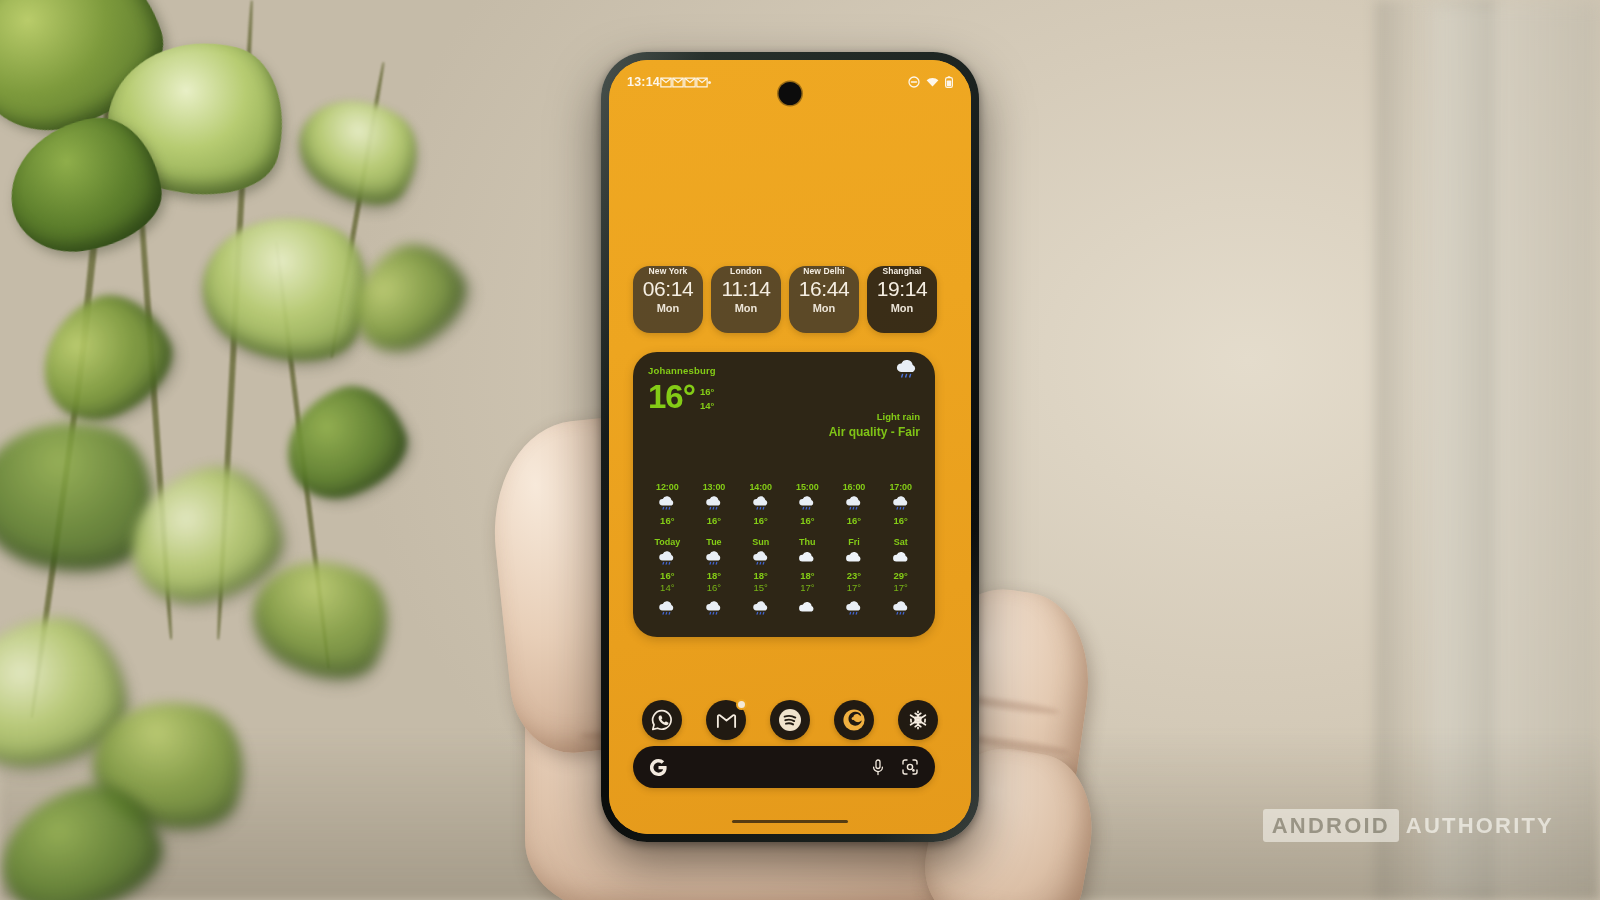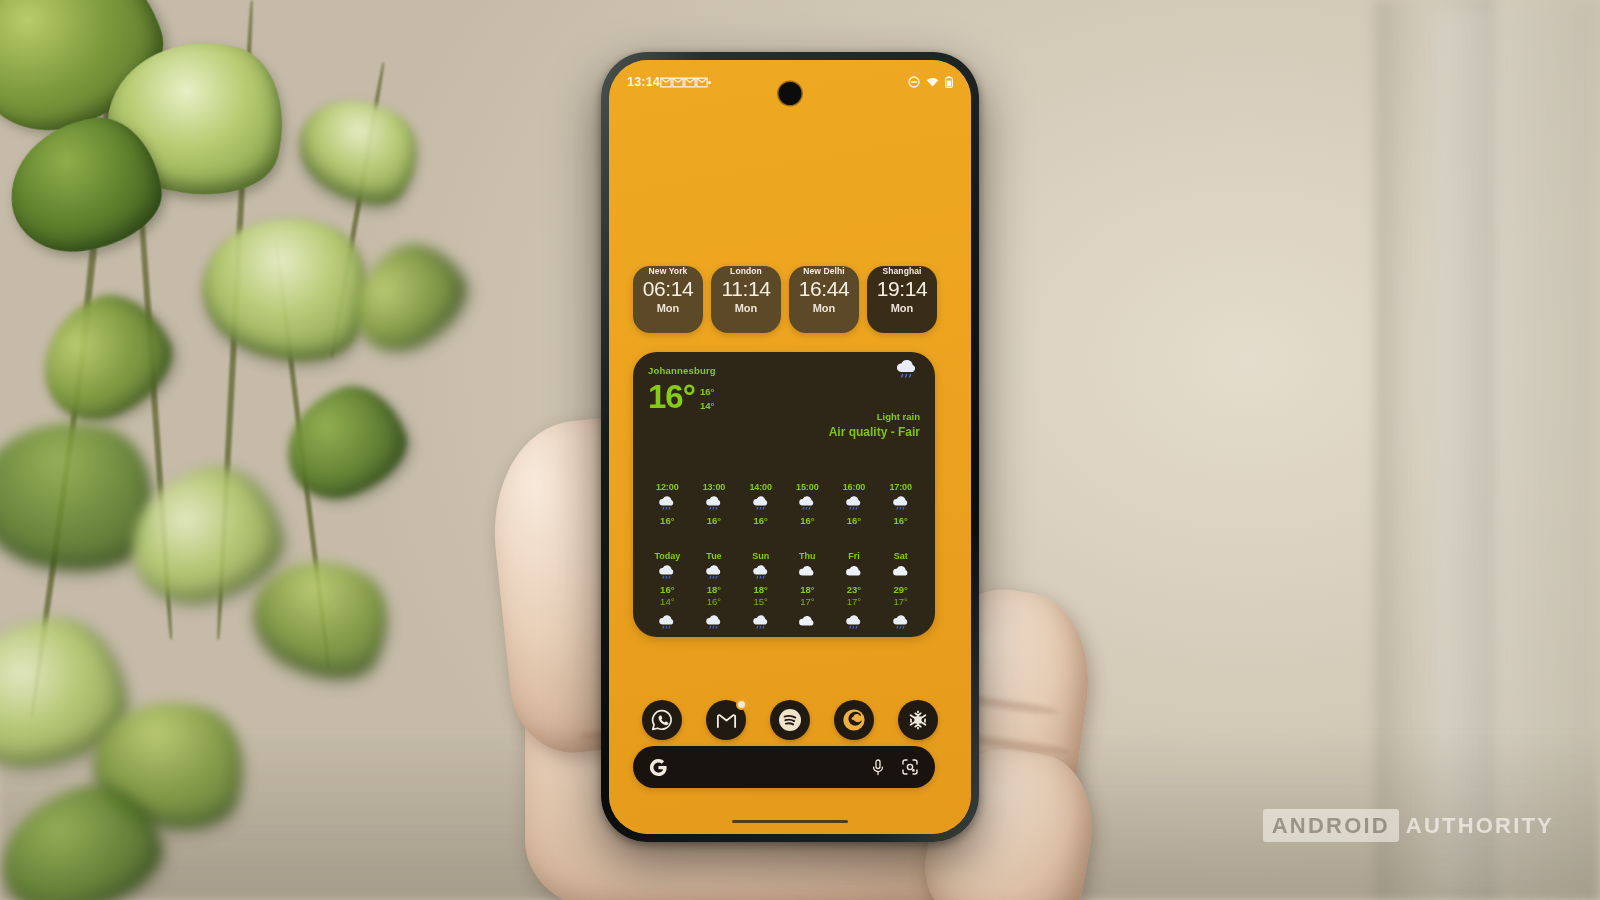--- a/index.html
+++ b/index.html
@@ -185,21 +185,21 @@
   #ww-hl { font-size: 9.5px; font-weight: 700; line-height: 1.45; padding-top: 3px; }
   #ww-right { position: absolute; right: 15px; top: 6px; text-align: right; }
   #ww-cond { font-size: 9.5px; font-weight: 700; margin-top: 27px; }
   #ww-aq { font-size: 12px; font-weight: 600; margin-top: 3px; opacity: .95; }
 
   #ww-hourly, #ww-daily { display: flex; padding: 0 11px; justify-content: flex-end; }
   #ww-hourly { margin-top: 12px; }
   .hcol, .dcol { flex: 1; text-align: center; }
   .h-time { font-size: 9px; font-weight: 700; letter-spacing: -.1px; }
   .h-temp { font-size: 9.5px; font-weight: 700; margin-top: 3px; }
-  #ww-daily { margin-top: 25px; }
+  #ww-daily { margin-top: 11px; }
   .d-day { font-size: 9px; font-weight: 700; }
   .d-hi { font-size: 9.5px; font-weight: 700; margin-top: 3px; }
   .d-lo { font-size: 9.5px; font-weight: 400; opacity: .85; margin-top: 1px; }
   .wicon { margin: 3px auto 0; display: block; }
   #ww-daily2 { display: flex; padding: 0 11px; margin-top: 4px; }
   .d2col { flex: 1; text-align: center; }
 
   
   #dock {
     position: absolute; left: 0; bottom: 94px; width: 100%;

